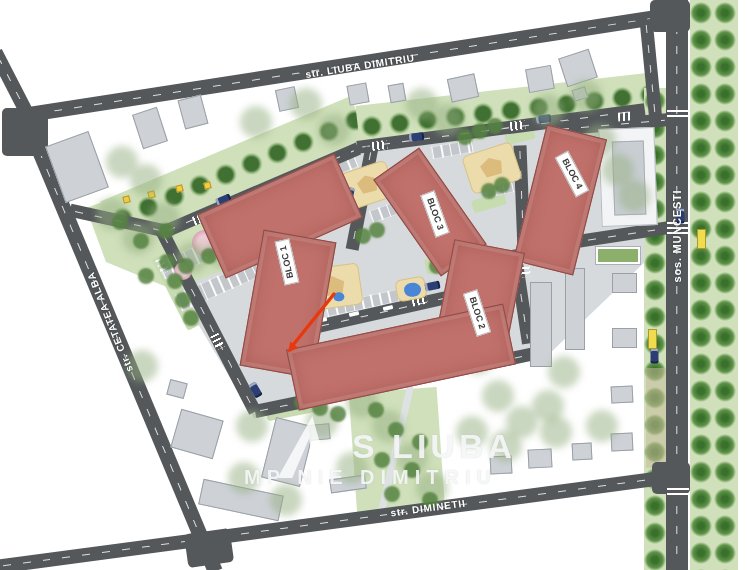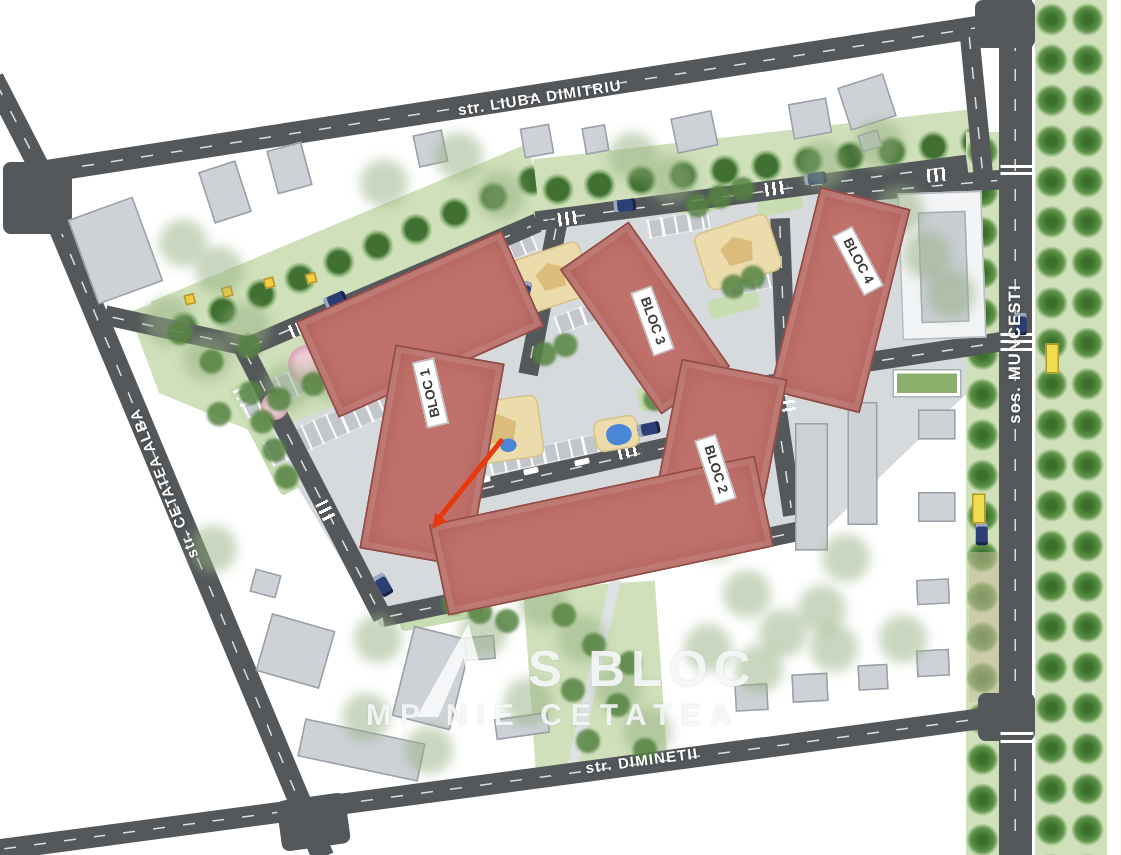--- a/index.html
+++ b/index.html
@@ -246,16 +246,16 @@
   <div class="stlabel" style="left:110px;top:322px;transform:translate(-50%,-50%) rotate(-112deg);">str. CETATEA ALBA</div>
   <div class="stlabel" style="left:677px;top:236px;font-size:11px;transform:translate(-50%,-50%) rotate(-90deg);">sos. MUNCESTI</div>
   <div class="stlabel" style="left:428px;top:508px;transform:translate(-50%,-50%) rotate(-7.6deg);">str. DIMINETII</div>
 
   <svg class="ov" width="747" height="570" viewBox="0 0 747 570">
     <line class="arrowline" x1="334" y1="294" x2="293" y2="345" stroke-width="3.4" stroke-linecap="round"></line>
     <polygon class="arrowhead" points="288,352.5 290.3,341.6 298.1,347.8"></polygon>
   </svg>
 
   <div class="wmlogo" style="left:282px;top:416px;width:52px;height:62px;"></div>
-  <div class="wm" style="left:352px;top:427px;font-size:34px;letter-spacing:4px;">S BLOC</div>
-  <div class="wm" style="left:244px;top:466px;font-size:20px;letter-spacing:6px;">MP NIE CETATEA</div>
+  <div class="wm" style="left:352px;top:427px;font-size:34px;letter-spacing:4px;">S LIUBA</div>
+  <div class="wm" style="left:244px;top:466px;font-size:20px;letter-spacing:6px;">MP NIE DIMITRIU</div>
 
 </div>
 
 </body></html>

